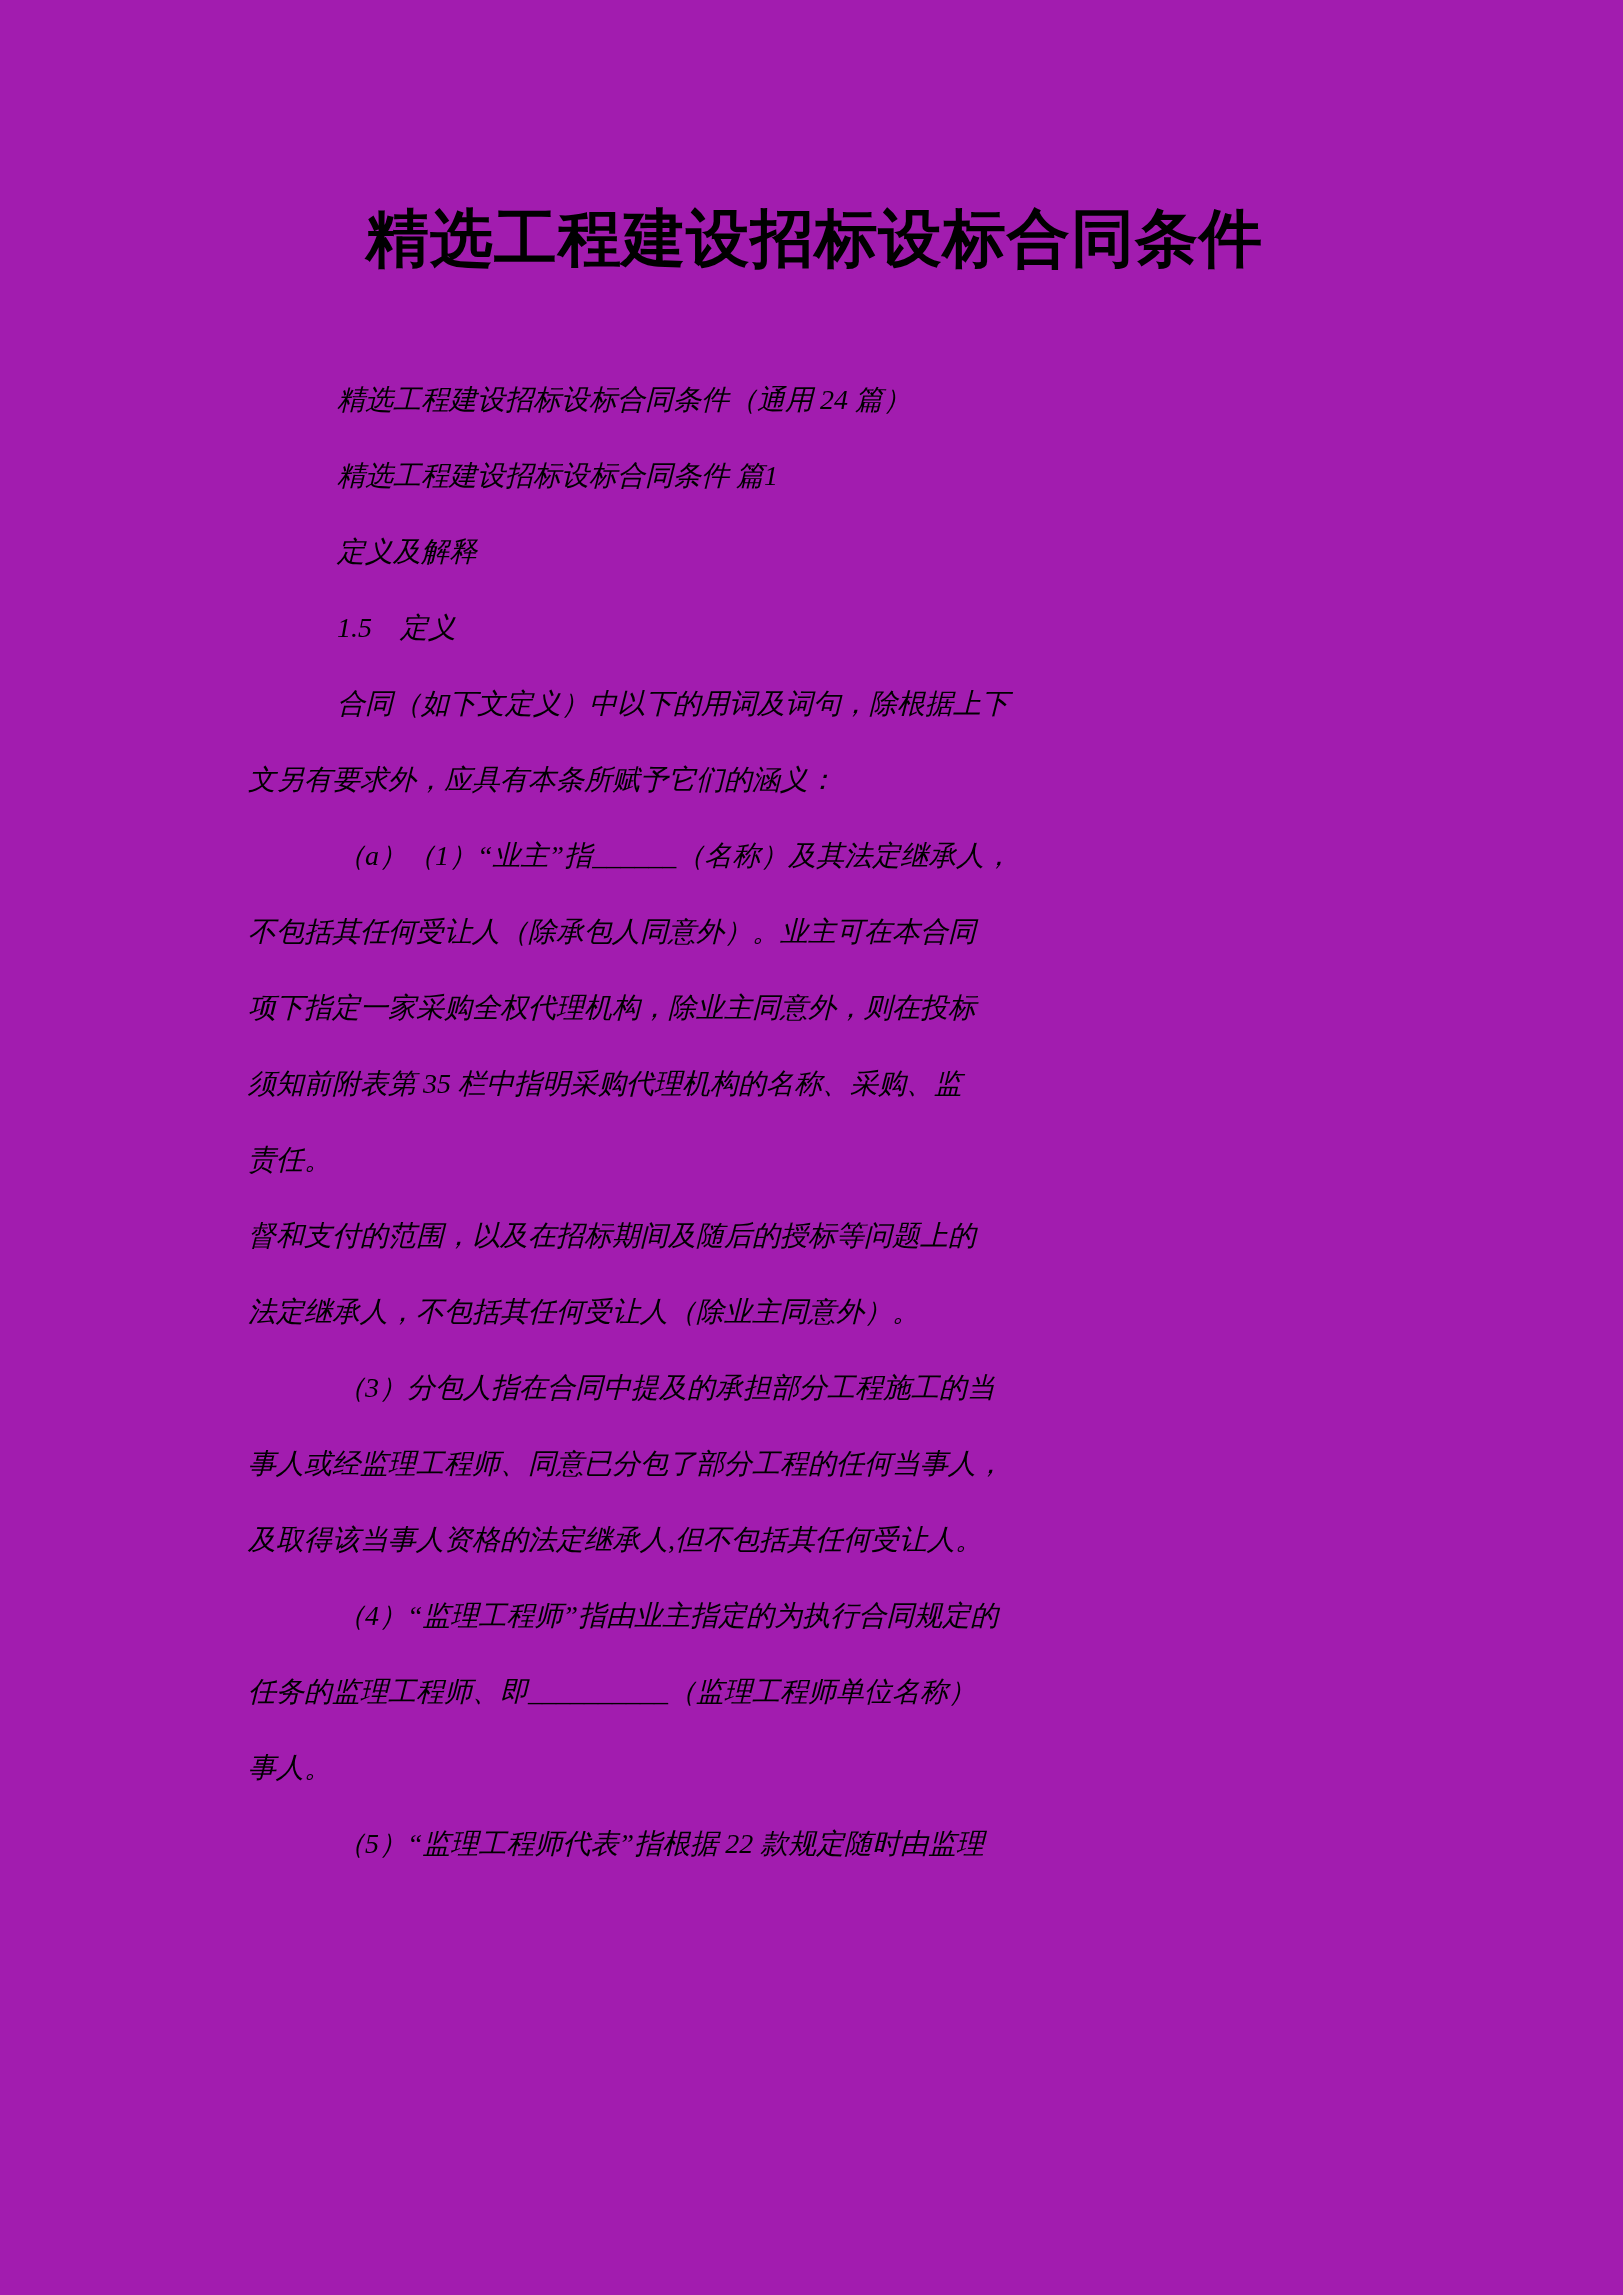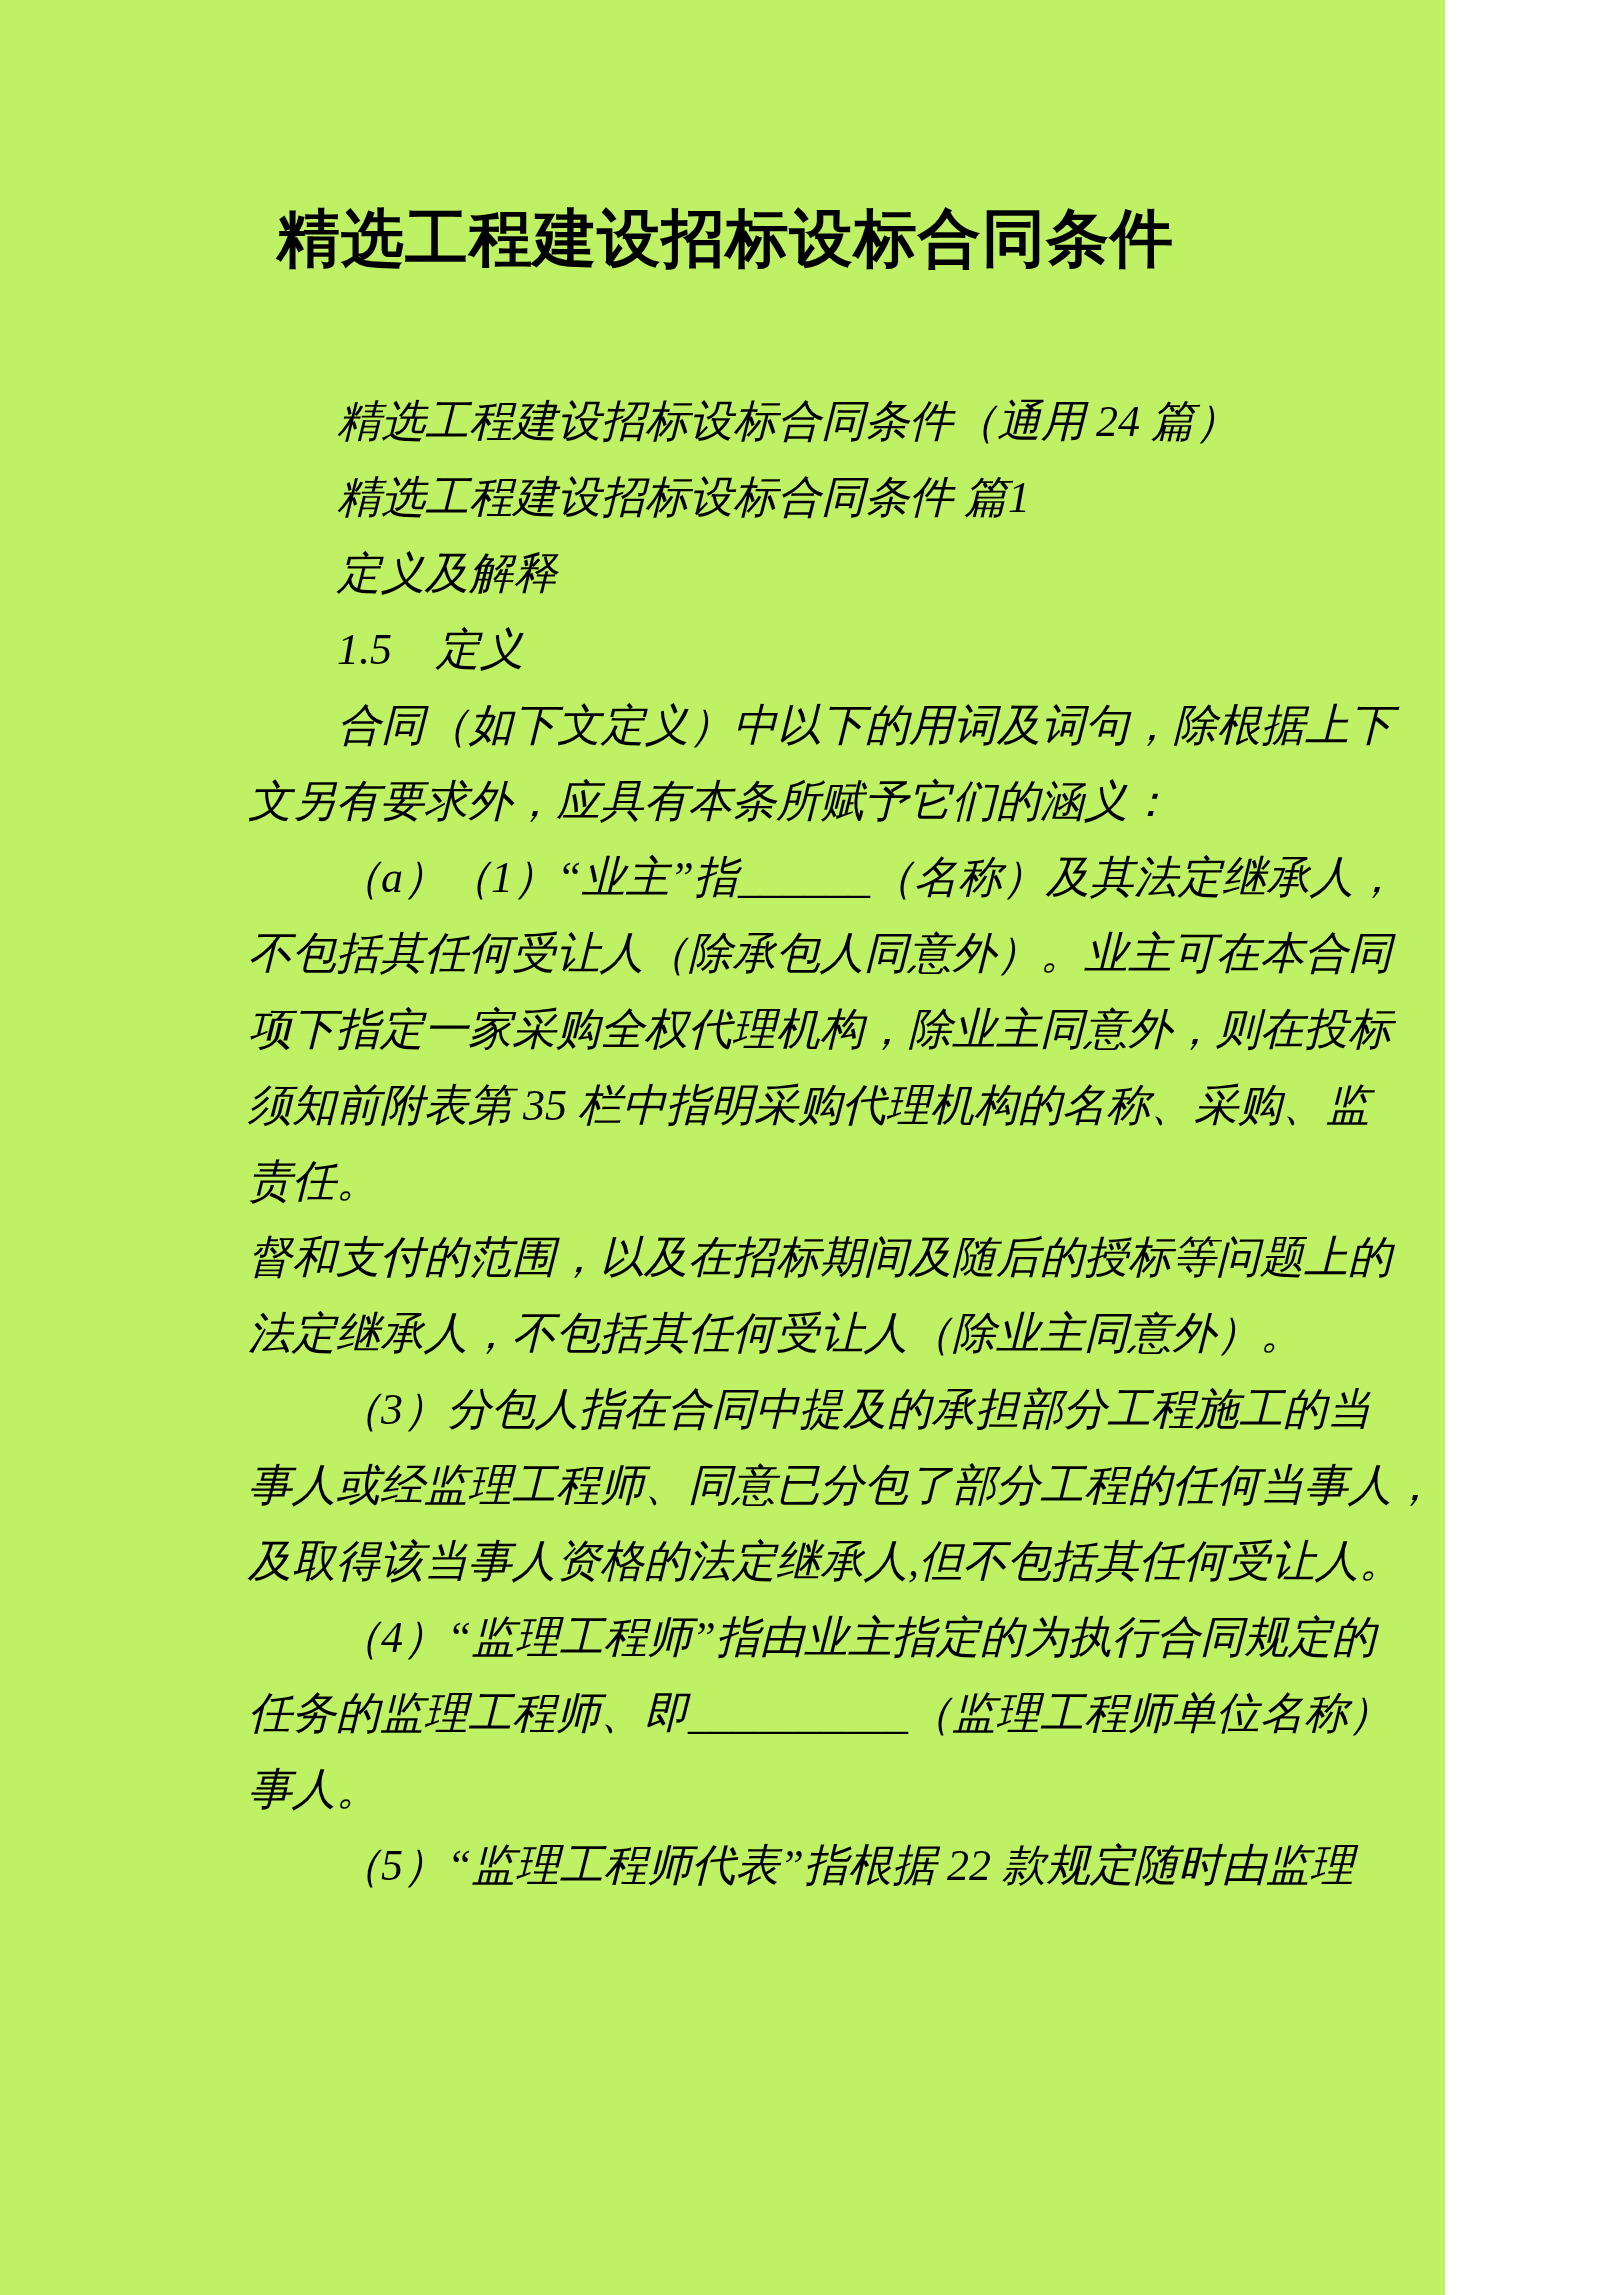--- a/index.html
+++ b/index.html
@@ -3,23 +3,23 @@
 <meta charset="utf-8">
 <title>精选工程建设招标设标合同条件</title>
 <style>
   html, body {
     margin: 0;
     padding: 0;
     background: #ffffff;
   }
   .page {
     position: relative;
-    width: 1445px;
+    width: 1623px;
     height: 2295px;
-    background: #bef264;
+    background: #a21caf;
     color: #000000;
     overflow: hidden;
     font-family: "Liberation Serif", "DejaVu Serif", serif;
   }
   .doc-title {
     position: absolute;
     top: 196px;
     left: 247px;
     right: 241px;
     margin: 0;
@@ -27,24 +27,24 @@
     font-family: "Liberation Sans", "DejaVu Sans", sans-serif;
     font-weight: 700;
     font-size: 63px;
     line-height: 84px;
     letter-spacing: 1.1px;
     white-space: nowrap;
     color: #000000;
   }
   .doc-body {
     position: absolute;
-    top: 384px;
+    top: 362px;
     left: 248px;
     right: 0;
-    font-size: 44px;
+    font-size: 28px;
     line-height: 76px;
     font-style: italic;
     color: #000000;
   }
   .text-line {
     white-space: pre;
     height: 76px;
   }
   .text-line.indent {
     padding-left: 89px;

